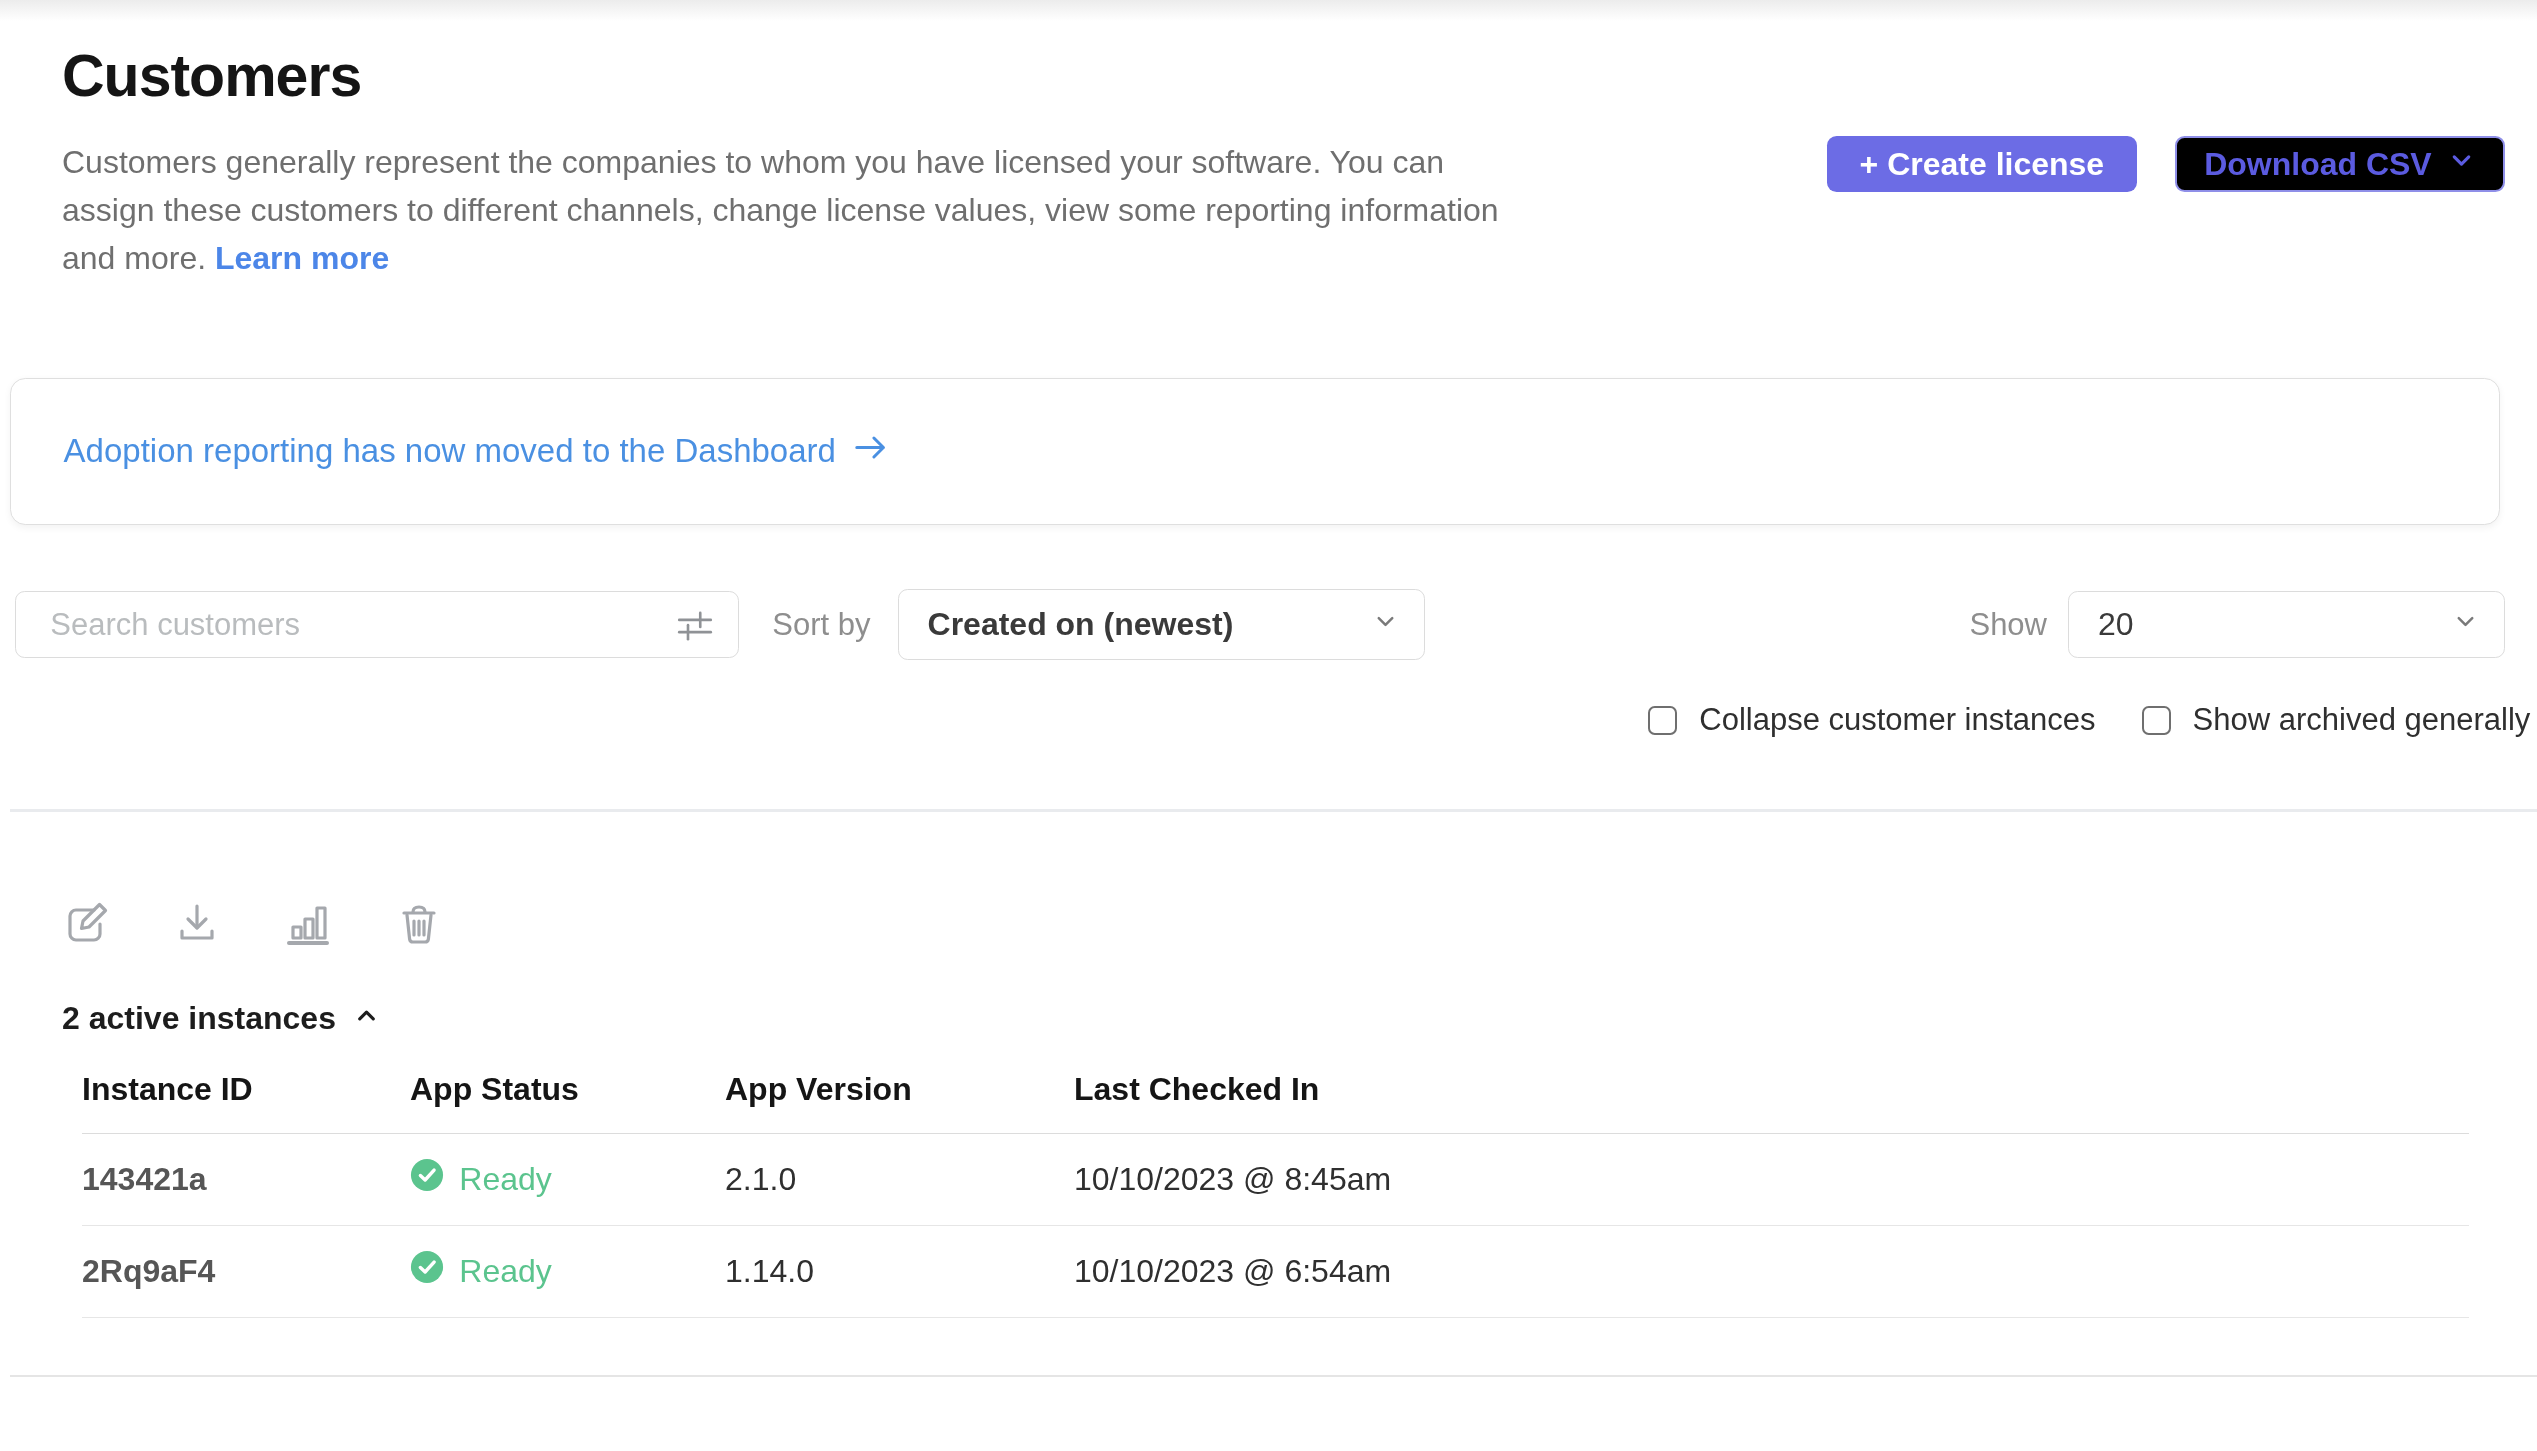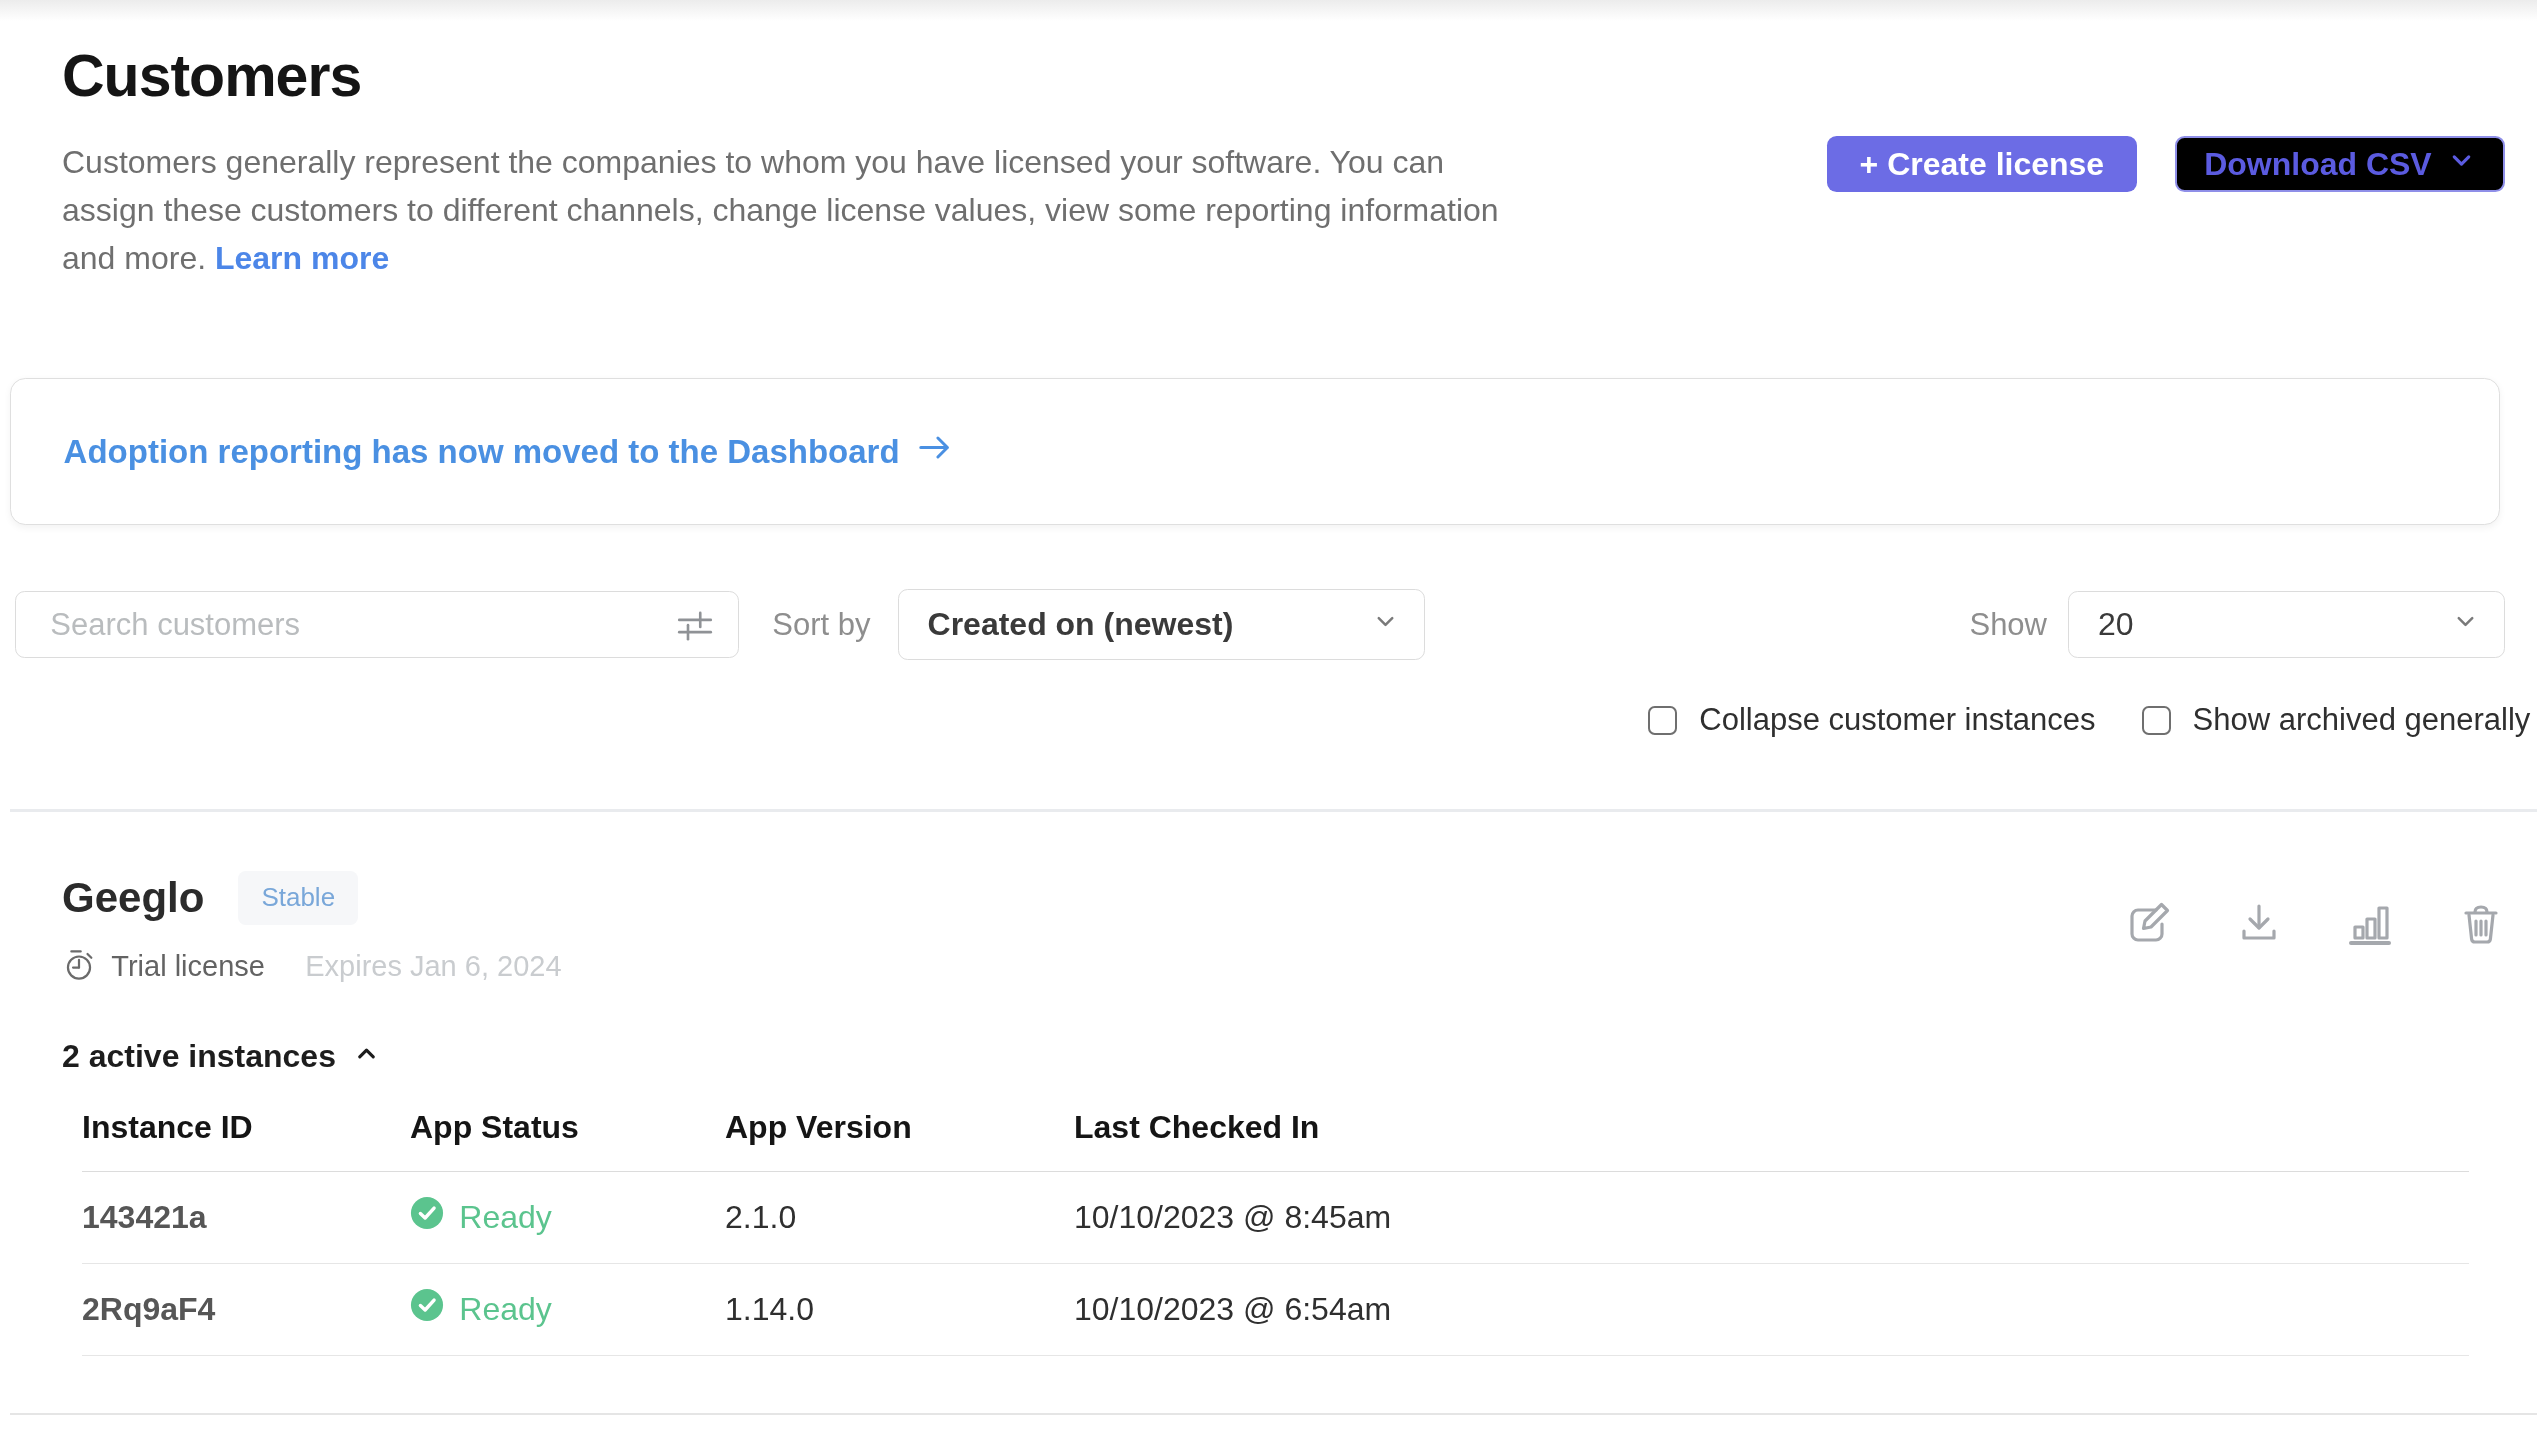--- a/index.html
+++ b/index.html
@@ -20,22 +20,22 @@
   .btn { display: inline-flex; align-items: center; justify-content: center; height: 56px;
     border-radius: 9.6px; font-size: 32px; cursor: pointer; white-space: nowrap; }
   .btn-primary { background: #6c6ce5; color: #ffffff; padding: 0 33px; font-weight: 600; border: none; }
   .btn-secondary { background: #000000; color: #5b5be0; padding: 0 27px; font-weight: 700;
     border: 2.9px solid #8f8fe8; gap: 15.3px; }
 
   
   .banner { margin: 96px 38px 0 9.6px; height: 147px; border: 1.9px solid #dfdfdf;
     border-radius: 15.3px; background: #fff; display: flex; align-items: center;
     padding-left: 53px; box-shadow: 0 2.9px 7.7px rgba(0,0,0,0.05); }
-  .banner-link { display: inline-flex; align-items: flex-end; gap: 17px; font-size: 33px;
-    font-weight: 700; color: #4a90e2; text-decoration: none; cursor: pointer; }
+  .banner-link { display: inline-flex; align-items: flex-start; gap: 17px; font-size: 33px;
+    font-weight: 400; color: #4a90e2; text-decoration: none; cursor: pointer; }
 
   
   .filter-row { margin-top: 64px; padding: 0 33px 0 15.3px; display: flex; align-items: center; }
   .search-wrap { position: relative; width: 724px; height: 67px; flex: none; }
   .search-input { width: 100%; height: 100%; border: 1.9px solid #dcdcdc; border-radius: 9.6px;
     padding: 0 77px 0 34px; font-size: 31px; color: #3a3a3a; outline: none;
     font-family: inherit; }
   .search-input::placeholder { color: #b9bcbe; }
   .search-filter-icon { position: absolute; right: 23px; top: 14.4px; }
   .field-label { font-size: 31px; color: #8e8e8e; }
@@ -172,39 +172,20 @@
   <label class="checkbox-item">
     <span class="checkbox-box"></span>
     <span class="checkbox-label">Show archived generally</span>
   </label>
 </div>
 
 <div class="divider-full"></div>
 
 
 <div class="customer-header">
-  <div>
-    <div class="cust-name-row">
-      <span class="cust-name">Geeglo</span>
-      <span class="badge">Stable</span>
-    </div>
-    <div class="license-row">
-      <span>
-        <svg width="34" height="34" viewBox="0 0 40 40" fill="none" stroke="#6b6b6b" stroke-width="2.6" stroke-linecap="round">
-          <circle cx="20" cy="23" r="13"></circle>
-          <path d="M11 4h11"></path>
-            <path d="M30 7l4.5 4.5"></path>
-          <path d="M20 23V14"></path>
-            <path d="M20 23h-7"></path>
-        </svg>
-      </span>
-      <span class="license-type">Trial license</span>
-      <span class="license-expiry">Expires Jan 6, 2024</span>
-    </div>
-  </div>
   <div class="card-actions">
     <span class="icon-btn">
       <svg width="48" height="48" viewBox="0 0 48 48" fill="none" stroke="#a5a8ad" stroke-width="3.2" stroke-linecap="round" stroke-linejoin="round">
         <path d="M32 10H14a6 6 0 0 0-6 6v18a6 6 0 0 0 6 6h18a6 6 0 0 0 6-6V24"></path>
         <path d="M21 21 L37.5 4.5l6 6L27 27l-7.5 1.5L21 21z"></path>
       </svg>
     </span>
     <span class="icon-btn">
       <svg width="48" height="48" viewBox="0 0 48 48" fill="none" stroke="#a5a8ad" stroke-width="3.2" stroke-linecap="round" stroke-linejoin="round">
         <path d="M24 6v21"></path>

